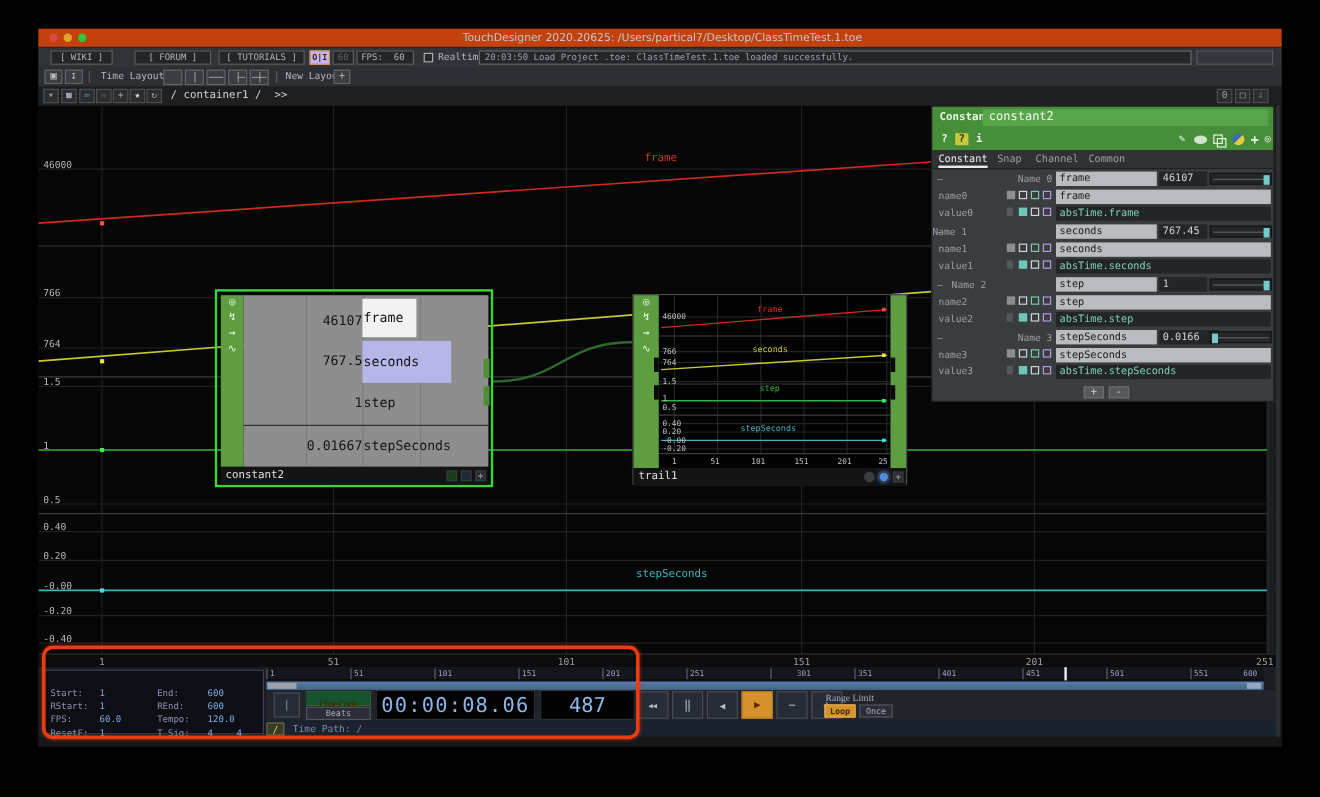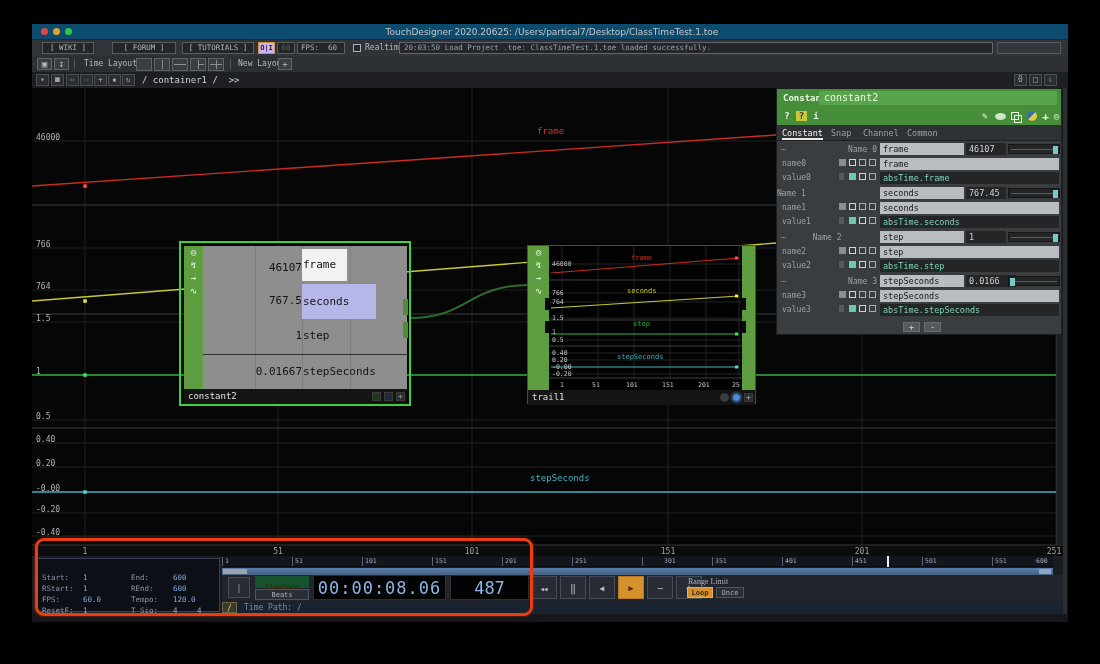--- a/index.html
+++ b/index.html
@@ -3,21 +3,21 @@
 <meta charset="utf-8">
 <style>
   html,body{margin:0;padding:0;background:#000;}
   .stage{position:relative;width:1100px;height:664px;background:#000;overflow:hidden;
          font-family:"DejaVu Sans Mono",monospace;-webkit-font-smoothing:antialiased;}
   .a{position:absolute;box-sizing:border-box;}
   .pre{white-space:pre;}
   .sans{font-family:"DejaVu Sans",sans-serif;}
   
   .win{background:#2b2e31;border:1px solid #101113;}
-  .titlebar{background:#0c4a6e;border-bottom:1px solid #232527;}
+  .titlebar{background:#c2410c;border-bottom:1px solid #232527;}
   .light{width:7px;height:7px;border-radius:50%;}
   .title{color:#c6c6c6;font-size:9px;text-align:center;line-height:16px;}
   .menubar{background:#303337;}
   .mbtn{background:#232527;border:1px solid #5a5c5e;color:#b0b6ba;font-size:7.5px;
         text-align:center;line-height:10px;}
   .orange{background:#c4b5fd;border:1px solid #d89040;color:#401c00;font-weight:bold;}
   .statusbox{background:#24262a;border:1px solid #63676b;color:#94a0ac;font-size:7.5px;
              line-height:10px;padding-left:4px;overflow:hidden;}
   .toolbar{background:#2c2f33;}
   .tlabel{color:#b2b8be;font-size:8px;}
@@ -377,21 +377,21 @@
     <div class="a sq" style="left:92px;top:114px;border:1px solid #b49ae0;"></div>
     <div class="a pfield" style="left:103px;top:113px;width:179px;height:12px;">seconds</div>
     <div class="a prow" style="left:5px;top:128px;">value1</div>
     <div class="a sq" style="left:62px;top:128px;width:5px;background:#55585c;"></div>
     <div class="a sq" style="left:72px;top:128px;background:#6cc8b4;"></div>
     <div class="a sq" style="left:82px;top:128px;border:1px solid #cfd3d7;"></div>
     <div class="a sq" style="left:92px;top:128px;border:1px solid #b49ae0;"></div>
     <div class="a pexpr" style="left:103px;top:127px;width:179px;height:12px;">absTime.seconds</div>
 
     <div class="a prow" style="left:4px;top:144px;">—</div>
-    <div class="a prow" style="left:0;top:144px;width:100px;text-align:center;">Name 2</div>
+    <div class="a prow" style="left:16px;top:144px;width:100px;text-align:left;">Name 2</div>
     <div class="a pfield" style="left:103px;top:142px;width:84px;height:12px;">step</div>
     <div class="a pval" style="left:189px;top:142px;width:40px;height:12px;">1</div>
     <div class="a slider" style="left:231px;top:143px;width:52px;">
         <div class="line"></div>
         <div class="handle" style="right:1px;top:1px;"></div>
       </div>
     <div class="a prow" style="left:5px;top:158px;">name2</div>
     <div class="a sq" style="left:62px;top:158px;background:#8a8e92;"></div>
     <div class="a sq" style="left:72px;top:158px;border:1px solid #cfd3d7;"></div>
     <div class="a sq" style="left:82px;top:158px;border:1px solid #7ac9a3;"></div>

